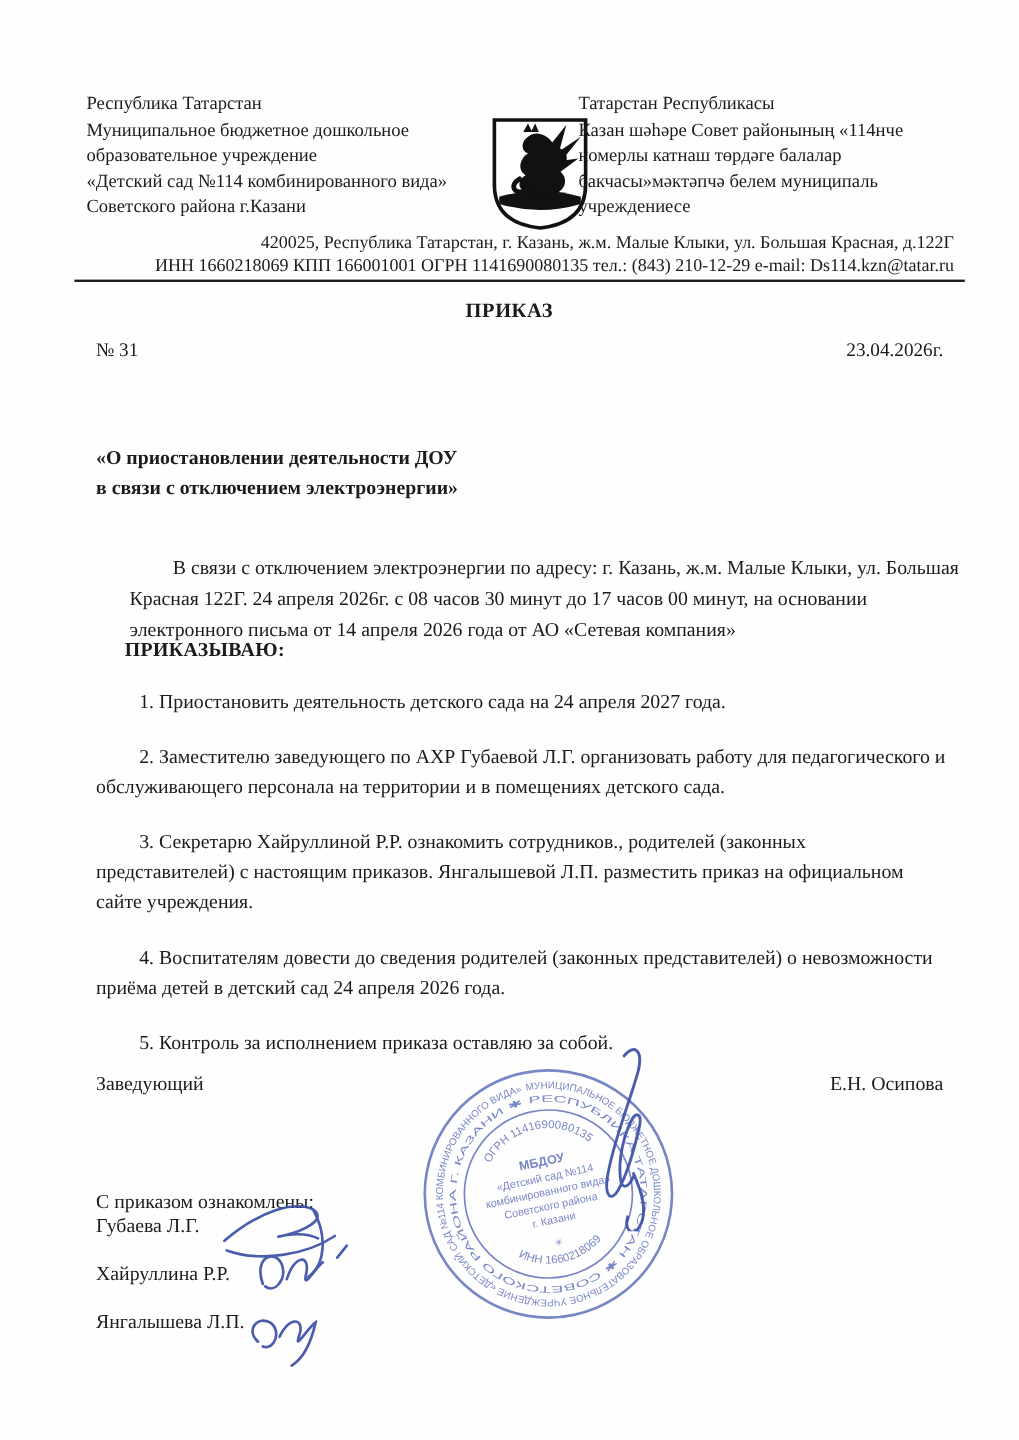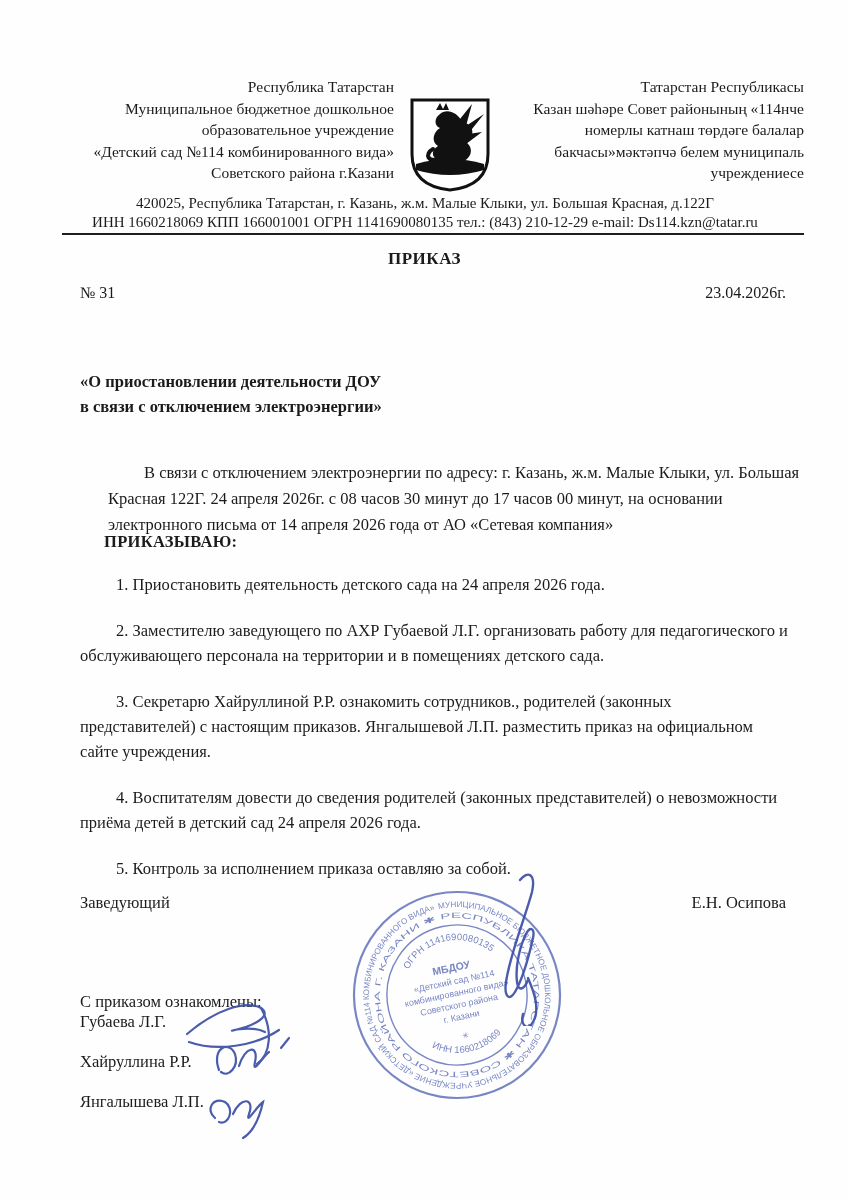--- a/index.html
+++ b/index.html
@@ -7,30 +7,30 @@
     position:relative;
     width:849px;height:1200px;
     background:#fefefe;
     font-family:"Liberation Serif", serif;
     color:#1b1b1b;
     overflow:hidden;
     margin:0 auto;
   }
   .org-block{
     position:absolute;
-    text-align:right;
+    text-align:left;
     font-size:15.5px;
     line-height:21.5px;
   }
   .org-left{left:72px;top:76px;width:322px;}
   .org-right{left:482px;top:76px;width:322px;}
   .emblem{position:absolute;left:406px;top:96px;width:88px;height:98px;}
   .addr{
     position:absolute;left:55px;top:194px;width:740px;
-    text-align:center;font-size:15px;line-height:19px;
+    text-align:right;font-size:15px;line-height:19px;
   }
   .rule{
     position:absolute;left:62px;top:233px;width:742px;height:0;
     border-top:2px solid #1f1f1f;
   }
   .title{
     position:absolute;left:0;top:249px;width:849px;
     text-align:center;font-weight:bold;font-size:17px;letter-spacing:.5px;
   }
   .numdate{
@@ -125,21 +125,21 @@
   <div class="subject">
     <div>«О приостановлении деятельности ДОУ</div>
     <div>в связи с отключением электроэнергии»</div>
   </div>
 
   <p class="preamble">В связи с отключением электроэнергии по адресу: г. Казань, ж.м. Малые Клыки, ул. Большая Красная 122Г. 24 апреля 2026г. с 08 часов 30 минут до 17 часов 00 минут, на основании электронного письма от 14 апреля 2026 года от АО «Сетевая компания»</p>
 
   <div class="resolve">ПРИКАЗЫВАЮ:</div>
 
   <div class="items">
-    <p>1. Приостановить деятельность детского сада на 24 апреля 2026 года.</p>
+    <p>1. Приостановить деятельность детского сада на 24 апреля 2027 года.</p>
     <p>2. Заместителю заведующего по АХР Губаевой Л.Г. организовать работу для педагогического и обслуживающего персонала на территории и в помещениях детского сада.</p>
     <p>3. Секретарю Хайруллиной Р.Р. ознакомить сотрудников., родителей (законных представителей)  с настоящим приказов. Янгалышевой Л.П. разместить приказ на официальном сайте учреждения.</p>
     <p>4. Воспитателям довести до сведения родителей (законных представителей) о невозможности приёма детей в детский сад 24 апреля 2026 года.</p>
     <p>5. Контроль за исполнением приказа оставляю за собой.</p>
   </div>
 
   <div class="sig-row">
     <span>Заведующий</span>
     <span>Е.Н. Осипова</span>
   </div>

